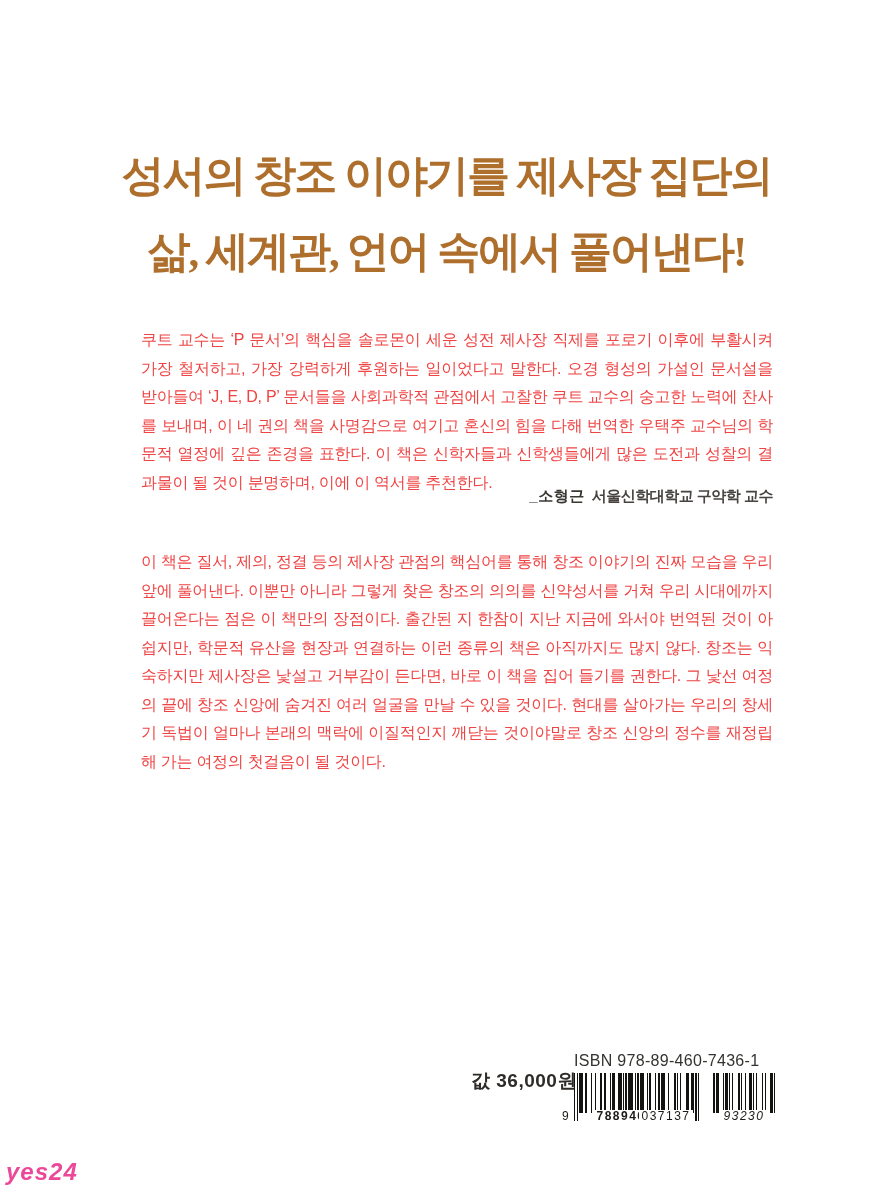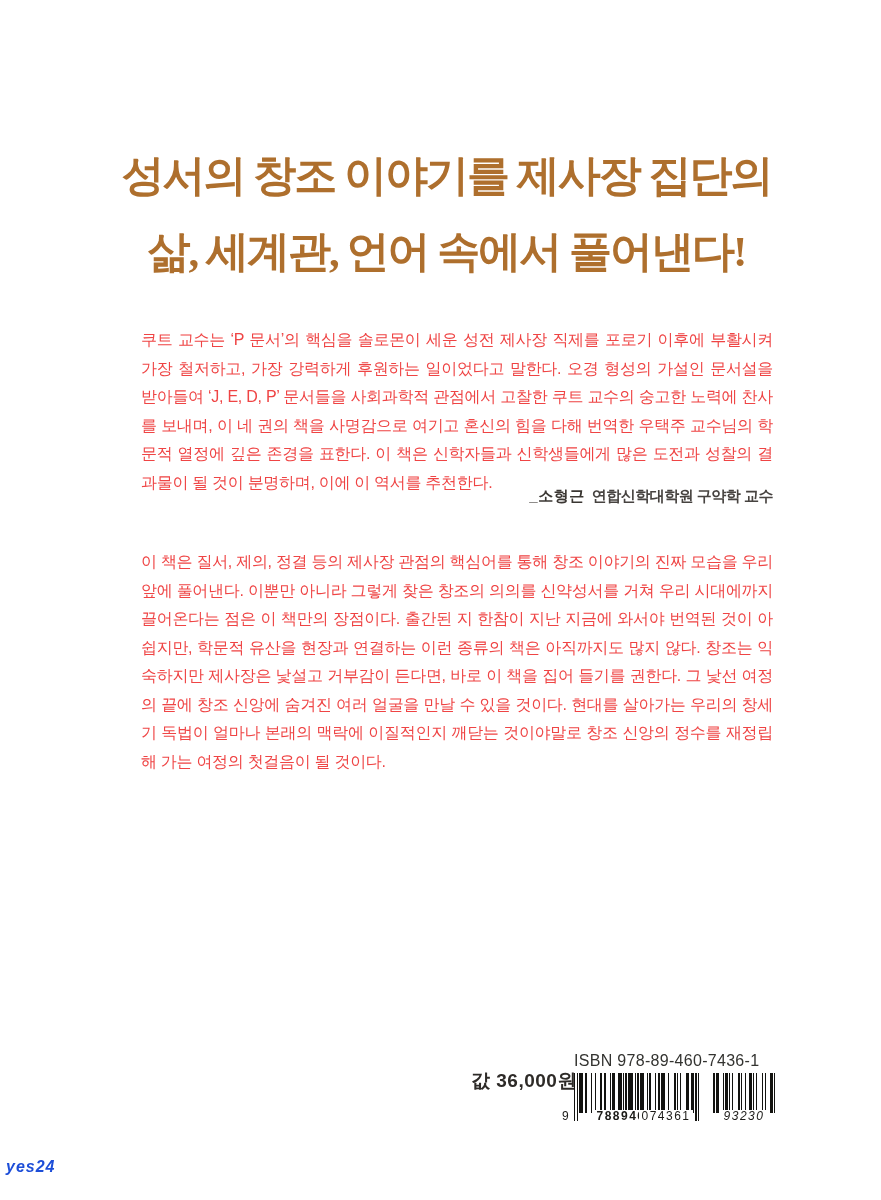--- a/index.html
+++ b/index.html
@@ -116,51 +116,51 @@
   .bc-lead { top: 37px; left: -12px; background: transparent; letter-spacing: 0; }
   .bc-g1 { top: 37px; left: 20px;  width: 54px; font-weight: bold; }
   .bc-g2 { top: 37px; left: 65px; width: 54px; }
   .bc-sup { top: 37px; left: 50%; transform: translateX(-50%); padding: 0 3px; white-space: nowrap; font-style: italic; }
 
   
   .watermark {
     position: absolute;
     top: 1158px;
     left: 6px;
-    font-size: 16px;
+    font-size: 24px;
     font-style: italic;
     font-weight: 700;
     letter-spacing: 1px;
-    color: #1d4ed8;
+    color: #ec4899;
   }
 </style>
 </head>
 <body>
 
 <div class="page">
 
   <div class="headline">
     <div>성서의 창조 이야기를 제사장 집단의</div>
     <div>삶, 세계관, 언어 속에서 풀어낸다!</div>
   </div>
 
   <p class="blurb blurb-1">쿠트 교수는 ‘P 문서’의 핵심을 솔로몬이 세운 성전 제사장 직제를 포로기 이후에 부활시켜 가장 철저하고, 가장 강력하게 후원하는 일이었다고 말한다. 오경 형성의 가설인 문서설을 받아들여 ‘J, E, D, P’ 문서들을 사회과학적 관점에서 고찰한 쿠트 교수의 숭고한 노력에 찬사를 보내며, 이 네 권의 책을 사명감으로 여기고 혼신의 힘을 다해 번역한 우택주 교수님의 학문적 열정에 깊은 존경을 표한다. 이 책은 신학자들과 신학생들에게 많은 도전과 성찰의 결과물이 될 것이 분명하며, 이에 이 역서를 추천한다.</p>
-  <p class="attribution attr-1"><span class="attr-name">_소형근</span><span class="attr-title">연합신학대학원 구약학 교수</span></p>
+  <p class="attribution attr-1"><span class="attr-name">_소형근</span><span class="attr-title">서울신학대학교 구약학 교수</span></p>
 
   <p class="blurb blurb-2">이 책은 질서, 제의, 정결 등의 제사장 관점의 핵심어를 통해 창조 이야기의 진짜 모습을 우리 앞에 풀어낸다. 이뿐만 아니라 그렇게 찾은 창조의 의의를 신약성서를 거쳐 우리 시대에까지 끌어온다는 점은 이 책만의 장점이다. 출간된 지 한참이 지난 지금에 와서야 번역된 것이 아쉽지만, 학문적 유산을 현장과 연결하는 이런 종류의 책은 아직까지도 많지 않다. 창조는 익숙하지만 제사장은 낯설고 거부감이 든다면, 바로 이 책을 집어 들기를 권한다. 그 낯선 여정의 끝에 창조 신앙에 숨겨진 여러 얼굴을 만날 수 있을 것이다. 현대를 살아가는 우리의 창세기 독법이 얼마나 본래의 맥락에 이질적인지 깨닫는 것이야말로 창조 신앙의 정수를 재정립해 가는 여정의 첫걸음이 될 것이다.</p>
 
   <div class="price">값 36,000원</div>
 
   <div class="barcode-block">
     <div class="isbn-label">ISBN 978-89-460-7436-1</div>
     <div class="barcode-row">
       <div class="ean13" id="ean13">
         <span class="bc-digit bc-lead">9</span>
         <span class="bc-digit bc-g1">788946</span>
-        <span class="bc-digit bc-g2">074361</span>
+        <span class="bc-digit bc-g2">037137</span>
       <div class="bar" style="left: 0px; width: 1.32px; height: 48px;"></div>
           <div class="bar" style="left: 2.64px; width: 1.32px; height: 48px;"></div>
           <div class="bar" style="left: 5.28px; width: 3.96px; height: 40px;"></div>
           <div class="bar" style="left: 10.56px; width: 2.64px; height: 40px;"></div>
           <div class="bar" style="left: 17.16px; width: 1.32px; height: 40px;"></div>
           <div class="bar" style="left: 21.12px; width: 1.32px; height: 40px;"></div>
           <div class="bar" style="left: 26.4px; width: 1.32px; height: 40px;"></div>
           <div class="bar" style="left: 30.36px; width: 1.32px; height: 40px;"></div>
           <div class="bar" style="left: 35.64px; width: 1.32px; height: 40px;"></div>
           <div class="bar" style="left: 38.28px; width: 2.64px; height: 40px;"></div>

